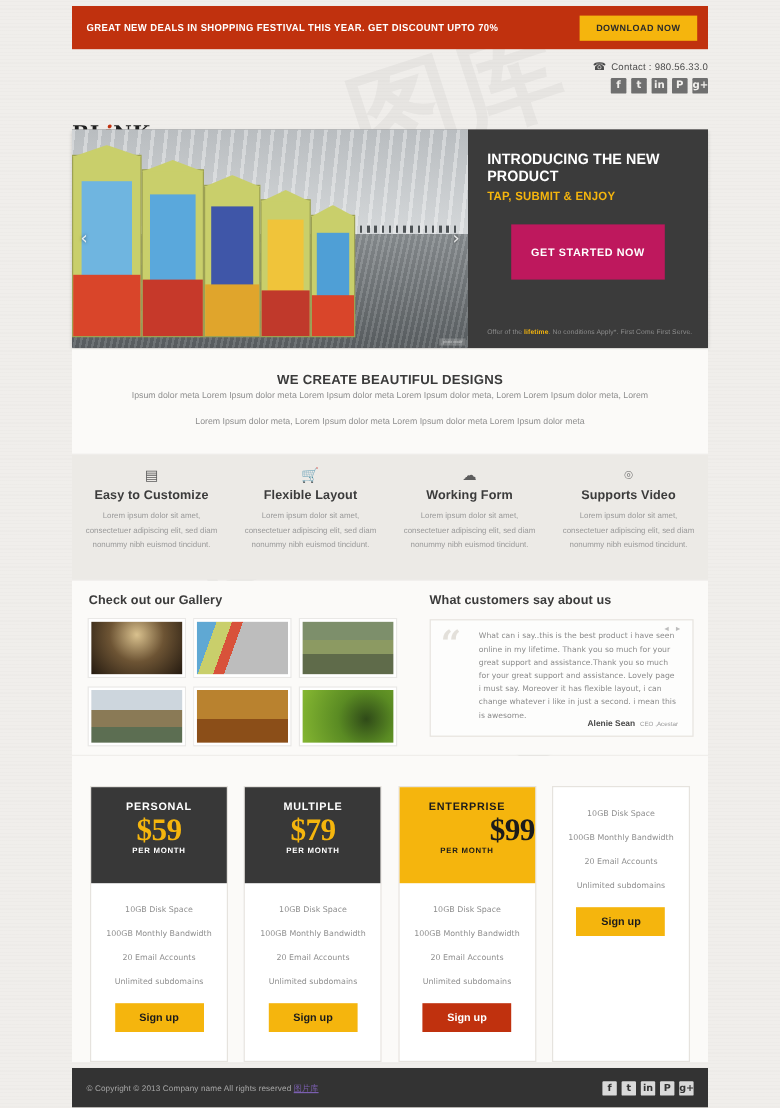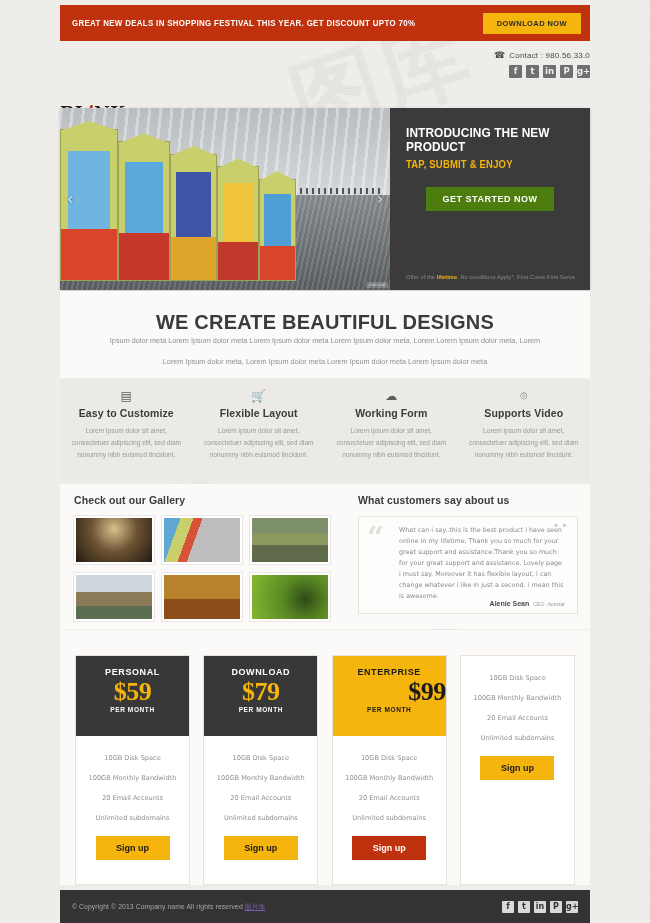--- a/index.html
+++ b/index.html
@@ -146,38 +146,38 @@
     color: #f5b50d; font-size: 10px; font-weight: bold; margin-top: 5px;
     letter-spacing: .2px;
     font-family: "Liberation Sans Narrow","Liberation Sans",sans-serif;
     transform: scaleX(.95); transform-origin: left center;
   }
   .hero-p {
     color: #9c9c9c; font-size: 7.6px; line-height: 1.72; margin-top: 8px;
     text-align: justify; width: 168px;
   }
   .hero-btn {
-    display: block; margin: 17px auto 0; background: #4d7c0f; color: #fff;
+    display: block; margin: 17px auto 0; background: #be185d; color: #fff;
     border: none; font-size: 9px; font-weight: bold; letter-spacing: .5px;
-    padding: 7px 17px; cursor: pointer;
+    padding: 18px 17px; cursor: pointer;
     font-family: "Liberation Sans Narrow","Liberation Sans",sans-serif;
   }
   .hero-foot {
     position: absolute; left: 16px; bottom: 10px;
     font-size: 5.6px; color: #8c8c8c; letter-spacing: .1px; white-space: nowrap;
   }
   .hero-foot b { color: #f5b50d; }
 
   
   .intro {
     position: absolute; left: 60px; top: 291px; width: 530px; height: 87px;
     background: #fbfaf8; text-align: center; padding-top: 20px;
   }
   .intro h2 {
-    font-size: 20px; font-weight: bold; color: #3b3b3b; letter-spacing: .2px;
+    font-size: 11px; font-weight: bold; color: #3b3b3b; letter-spacing: .2px;
     font-family: "Liberation Sans Narrow","Liberation Sans",sans-serif;
   }
   .intro p {
     font-size: 7.3px; color: #8e8e8e; line-height: 1.85; margin-top: 8px;
     padding: 0 22px;
   }
 
   
   .features {
     position: absolute; left: 60px; top: 379px; width: 530px; height: 104px;
@@ -437,21 +437,21 @@
         <li>10GB Disk Space</li>
         <li>100GB Monthly Bandwidth</li>
         <li>20 Email Accounts</li>
         <li>Unlimited subdomains</li>
       </ul>
       <button class="plan-btn">Sign up</button>
     </div>
 
     <div class="plan">
       <div class="plan-head">
-        <div class="plan-name">DOWNLOAD</div>
+        <div class="plan-name">MULTIPLE</div>
         <div class="plan-price">$79</div>
         <div class="plan-per">PER MONTH</div>
       </div>
       <ul class="plan-feats">
         <li>10GB Disk Space</li>
         <li>100GB Monthly Bandwidth</li>
         <li>20 Email Accounts</li>
         <li>Unlimited subdomains</li>
       </ul>
       <button class="plan-btn">Sign up</button>

